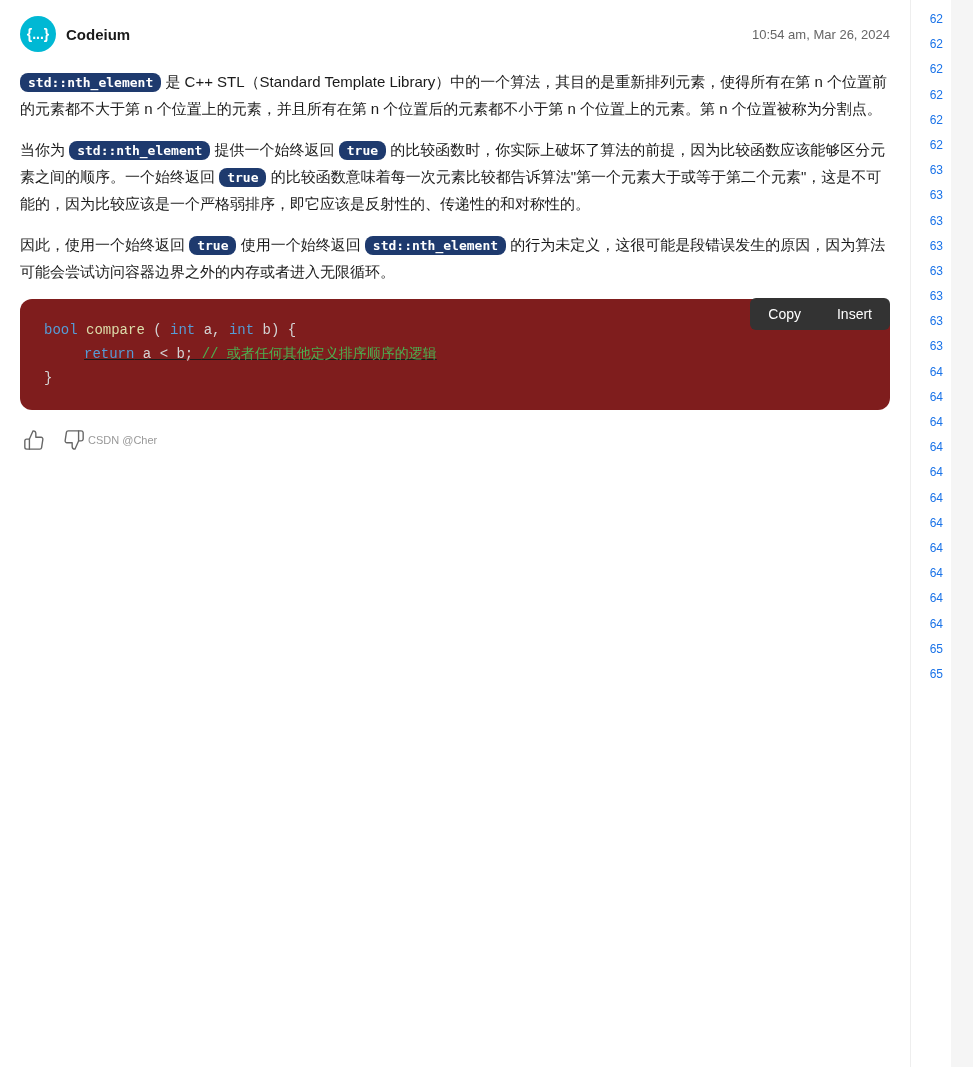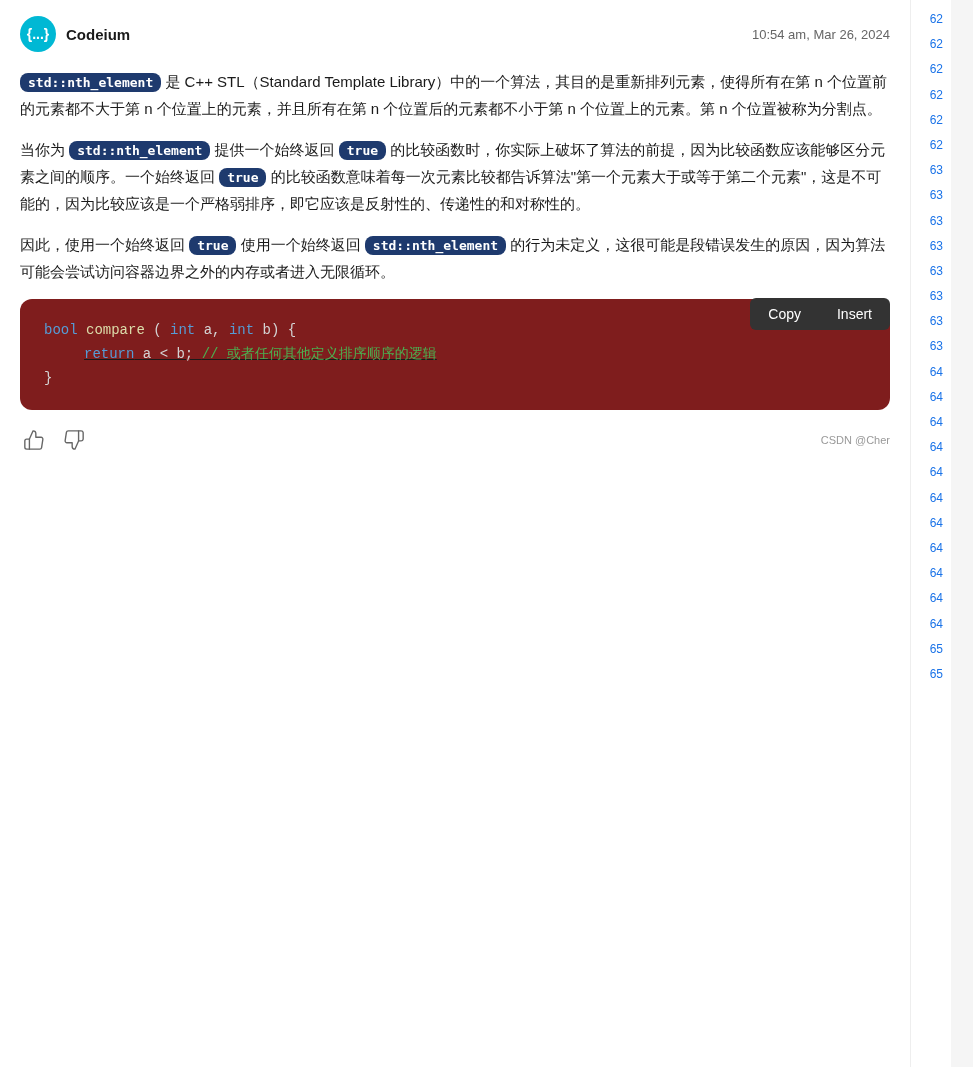--- a/index.html
+++ b/index.html
@@ -140,21 +140,21 @@
     }
 
     .kw { color: #569cd6; }
     .fn { color: #dcdcaa; }
     .comment { color: #4caf50; }
     .normal { color: #d4d4d4; }
 
     .message-footer {
       display: flex;
       align-items: center;
-      justify-content: space-between;
+      justify-content: flex-start;
       margin-top: 12px;
     }
 
     .feedback-icons {
       display: flex;
       gap: 12px;
     }
 
     .feedback-icon {
       width: 28px;

